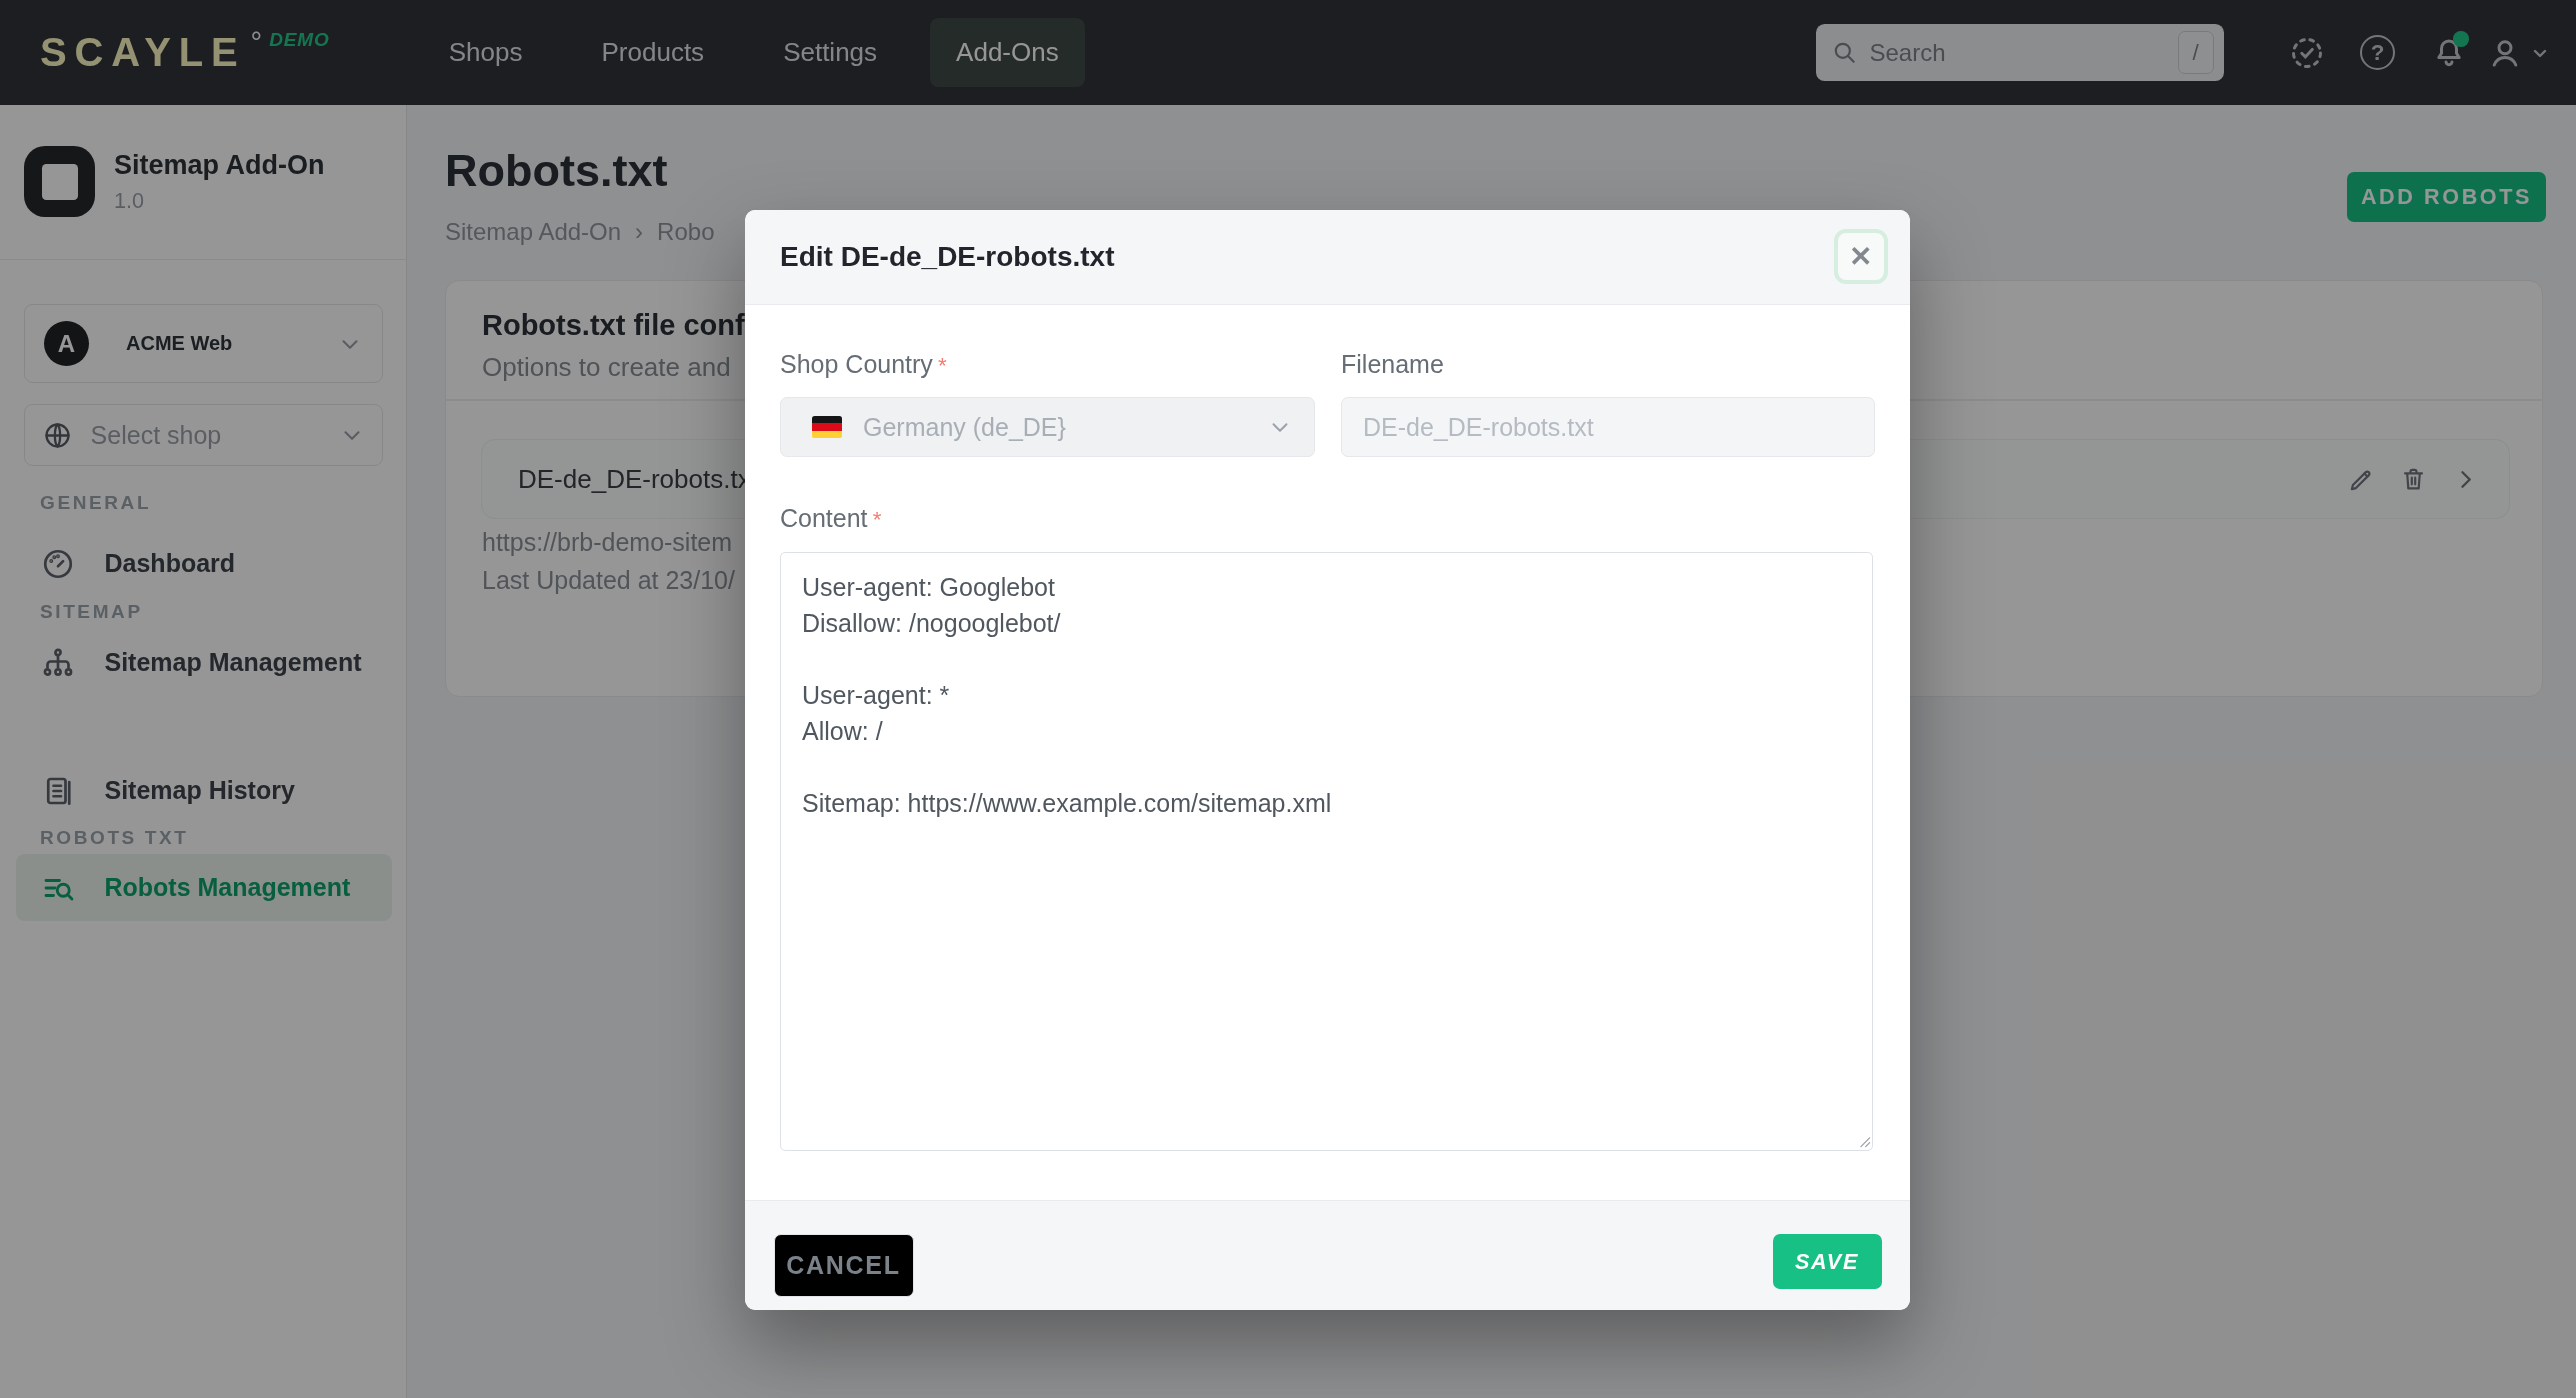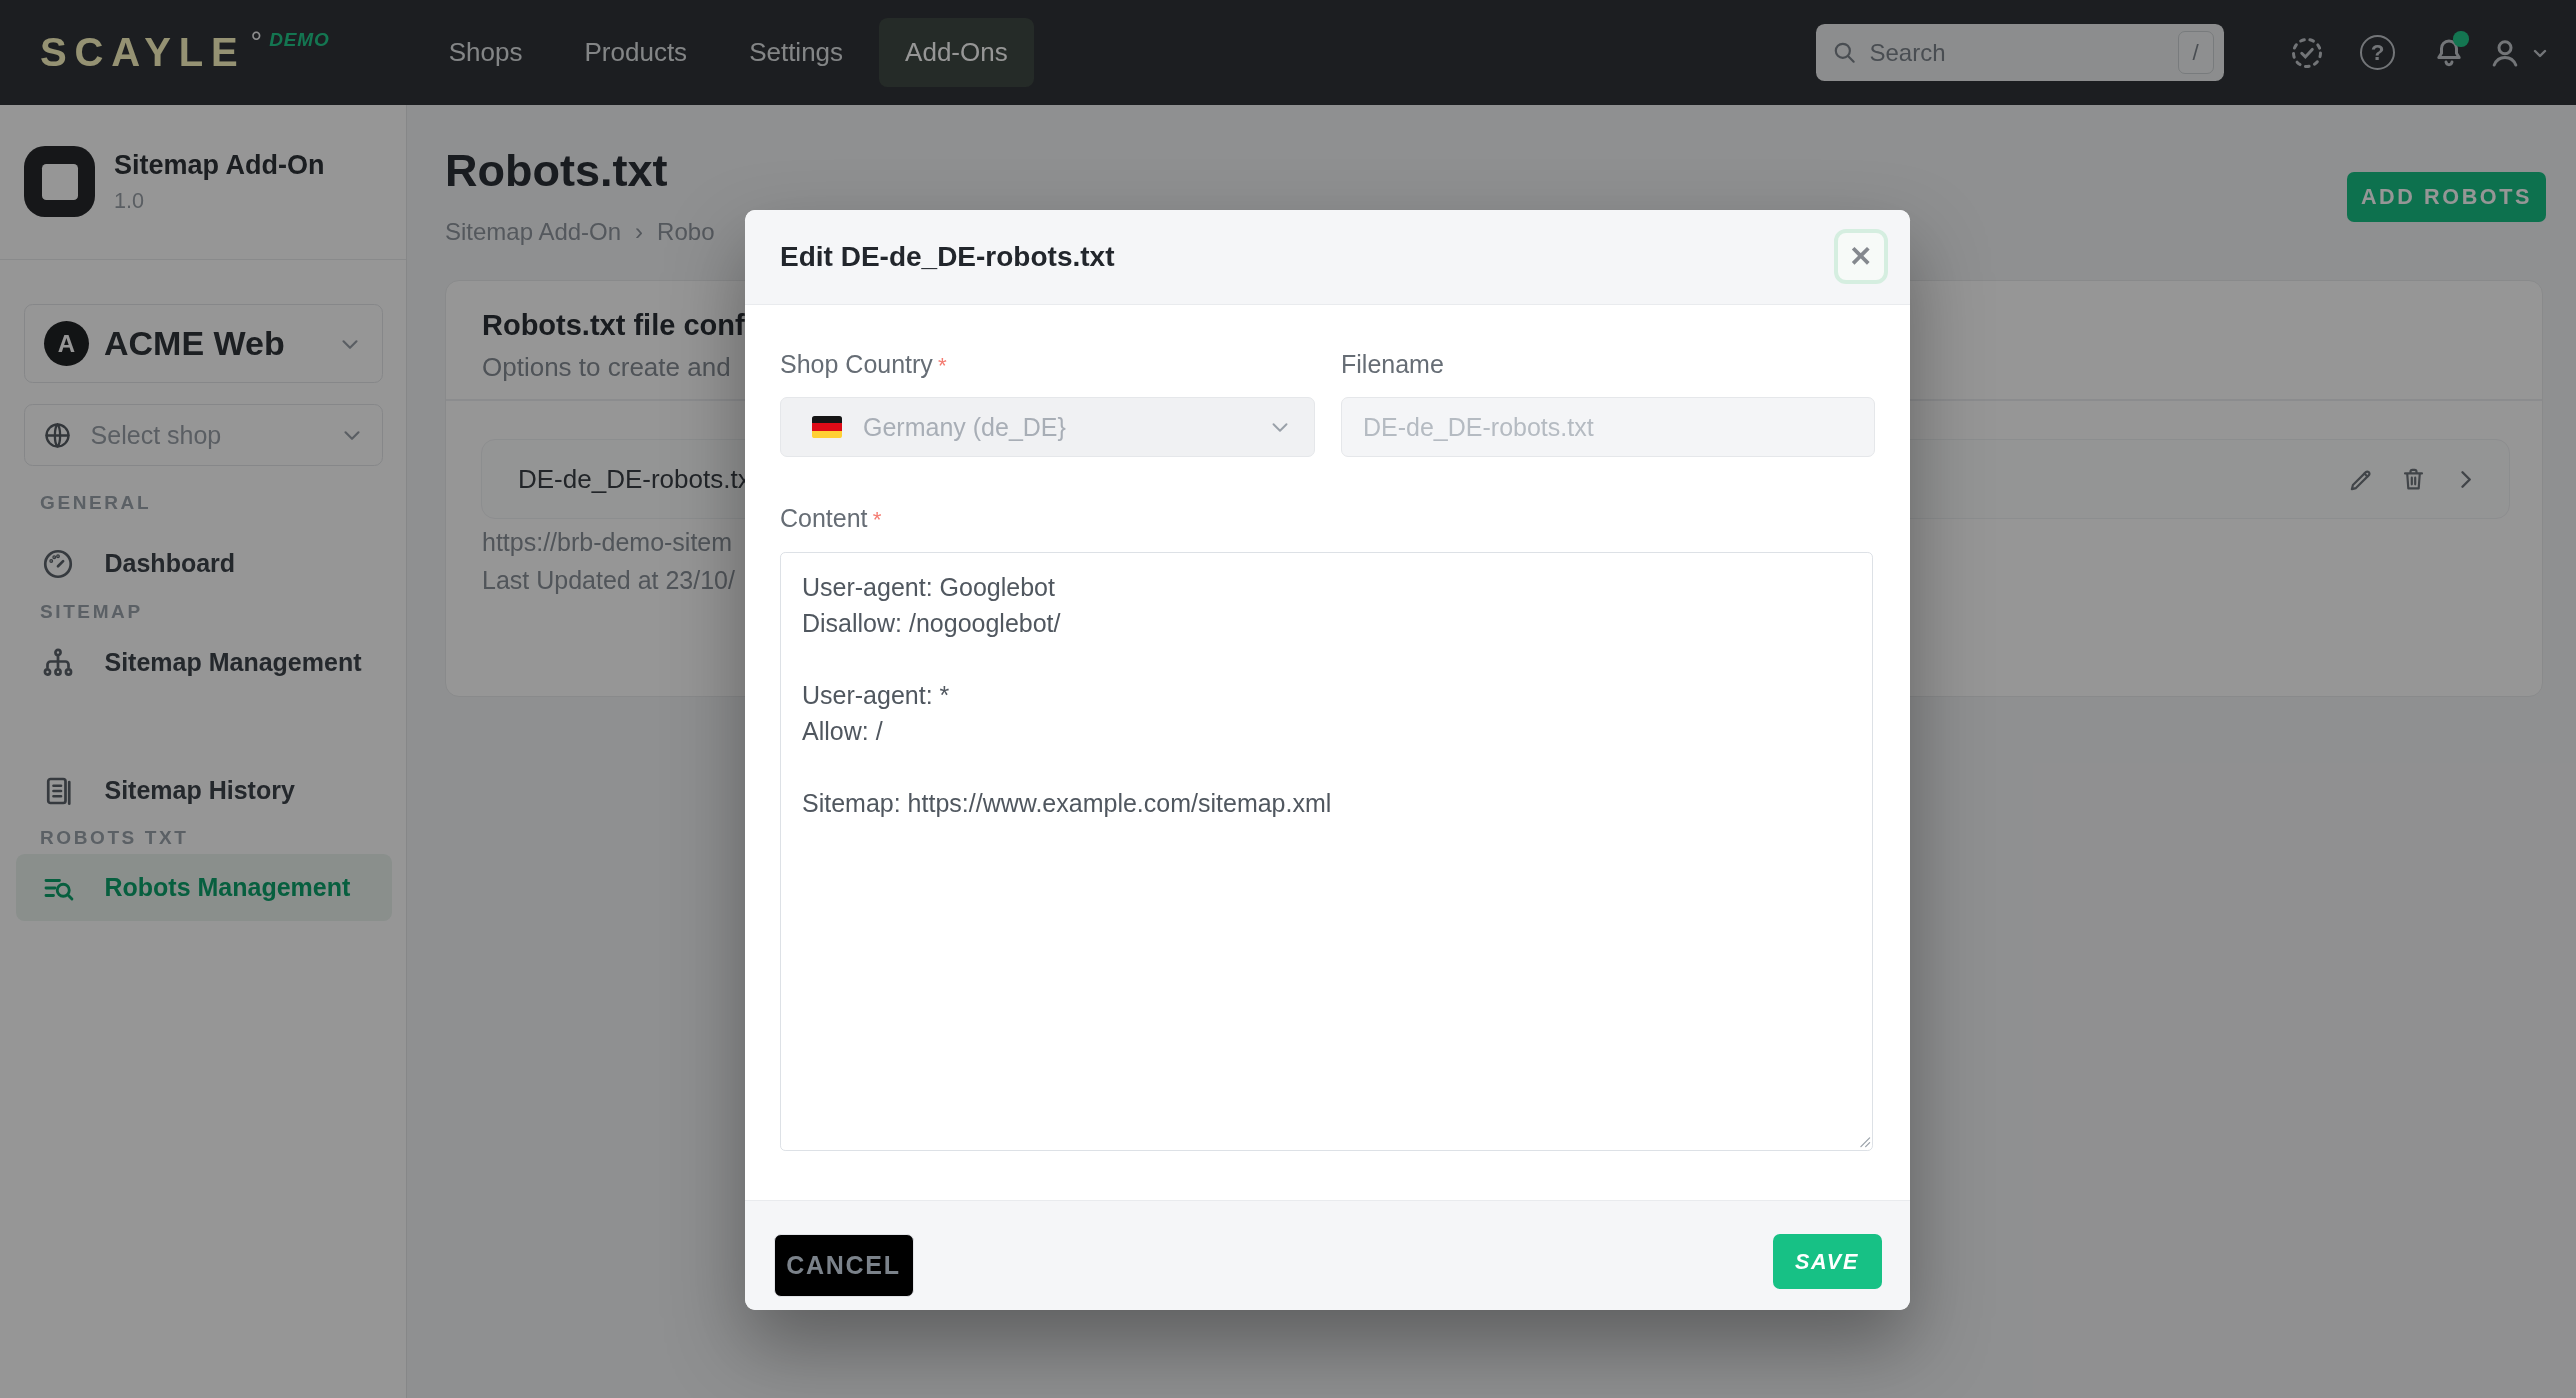--- a/index.html
+++ b/index.html
@@ -6,21 +6,21 @@
   html,body { background:#222; }
   body { font-family:"Liberation Sans", sans-serif; }
   #screen { position:relative; width:2576px; height:1398px; background:#f4f5f7; overflow:hidden; }
 
   
   .topbar { position:absolute; left:0; top:0; width:2576px; height:105px; background:#303439; display:flex; align-items:center; z-index:10; }
   .brand-wrap { display:flex; align-items:flex-start; margin-left:40px; }
   .brand { font-size:40px; font-weight:bold; letter-spacing:7.8px; color:#fef9c3; line-height:55px; }
   .brand-mark { font-size:29px; color:#f1f2f3; margin-left:5.2px; line-height:35px; }
   .brand-badge { font-size:19px; font-weight:bold; letter-spacing:0.9px; color:#22c98b; margin-left:7px; line-height:29px;font-style:italic; }
-  .nav { display:flex; align-items:center; margin-left:93px; gap:10px; }
+  .nav { display:flex; align-items:center; margin-left:93px; gap:27px; }
   .nav-item { font-size:26px; color:#dfe2e4; padding:19px 26px; border-radius:8.6px; cursor:pointer; }
   .nav-item.active { background:#404a44; color:#ffffff; }
   .top-right { position:absolute; right:21px; top:0; height:105px; display:flex; align-items:center; gap:0; }
   .searchbox { width:408px; height:57px; background:#eef0f1; border-radius:8.6px; display:flex; align-items:center; padding:0 10.4px 0 15.5px; margin-right:47px; }
   .searchbox .ph { font-size:24px; color:#7d848c; margin-left:12px; flex:1; }
   .key-badge { width:36px; height:43px; border:1.7px solid #ccd1d5; border-radius:7px; display:flex; align-items:center; justify-content:center; font-size:22.4px; color:#7d848c; background:#f2f4f5; }
   .hicon { width:71px; height:57px; display:flex; align-items:center; justify-content:center; color:#c3c8cd; position:relative; cursor:pointer; }
   .hicon svg { width:36px; height:36px; }
   .help-circle { width:35px; height:35px; border:2.6px solid #c3c8cd; border-radius:50%; display:flex; align-items:center; justify-content:center; font-size:22.4px; font-weight:bold; color:#c3c8cd; }
   .bell-dot { position:absolute; top:7px; right:15.5px; width:15.5px; height:15.5px; border-radius:50%; background:#22c98b; }
@@ -30,21 +30,21 @@
   
   .sidebar { position:absolute; left:0; top:105px; width:407px; height:1293px; background:#ffffff; border-right:1.7px solid #e4e6e8; z-index:5; }
   .app-head { position:relative; height:155px; border-bottom:1.7px solid #e9ebed; }
   .app-icon { position:absolute; left:24px; top:41px; width:71px; height:71px; background:#26282b; border-radius:21px; display:flex; align-items:center; justify-content:center; }
   .app-icon .hole { width:36px; height:36px; background:#ffffff; border-radius:4.3px; }
   .app-name { position:absolute; left:114px; top:45px; font-size:27px; font-weight:bold; color:#2e3338; }
   .app-version { position:absolute; left:114px; top:83px; font-size:21.6px; color:#9aa1a8; }
   .selector { position:absolute; left:24px; width:359px; border:1.7px solid #e4e6e9; border-radius:8.6px; display:flex; align-items:center; cursor:pointer; background:#fff; }
   .sel-org { top:199px; height:79px; padding:0 19px; }
   .avatar { width:45px; height:45px; border-radius:50%; background:#202225; color:#fff; font-weight:bold; font-size:24px; display:flex; align-items:center; justify-content:center; }
-  .sel-org .sel-label { font-size:34px; font-weight:bold; color:#30353b; margin-left:15px; flex:1; }
+  .sel-org .sel-label { font-size:20px; font-weight:bold; color:#30353b; margin-left:37px; flex:1; }
   .sel-shop { top:299px; height:62px; padding:0 17.3px; }
   .sel-shop .sel-label { font-size:25px; color:#9aa1a9; margin-left:17.3px; flex:1; }
   .selector svg.chev { width:26px; height:26px; color:#9aa1a9; }
   .sel-shop svg.globe { width:31px; height:31px; color:#565c63; }
   .side-section-label { position:absolute; left:40px; font-size:19px; font-weight:bold; letter-spacing:2.6px; color:#9ba4ac; }
   .side-item { position:absolute; left:15.5px; width:376px; height:67px; border-radius:8.6px; display:flex; align-items:center; padding:0 0 0 24px; cursor:pointer; color:#5d646b; }
   .side-item .lbl { font-size:25px; font-weight:bold; color:#3e444c; margin-left:29px; }
   .side-item svg { width:36px; height:36px; }
   .side-item.active { background:#eaf3ee; color:#0ca26b; }
   .side-item.active .lbl { color:#0ca26b; }

